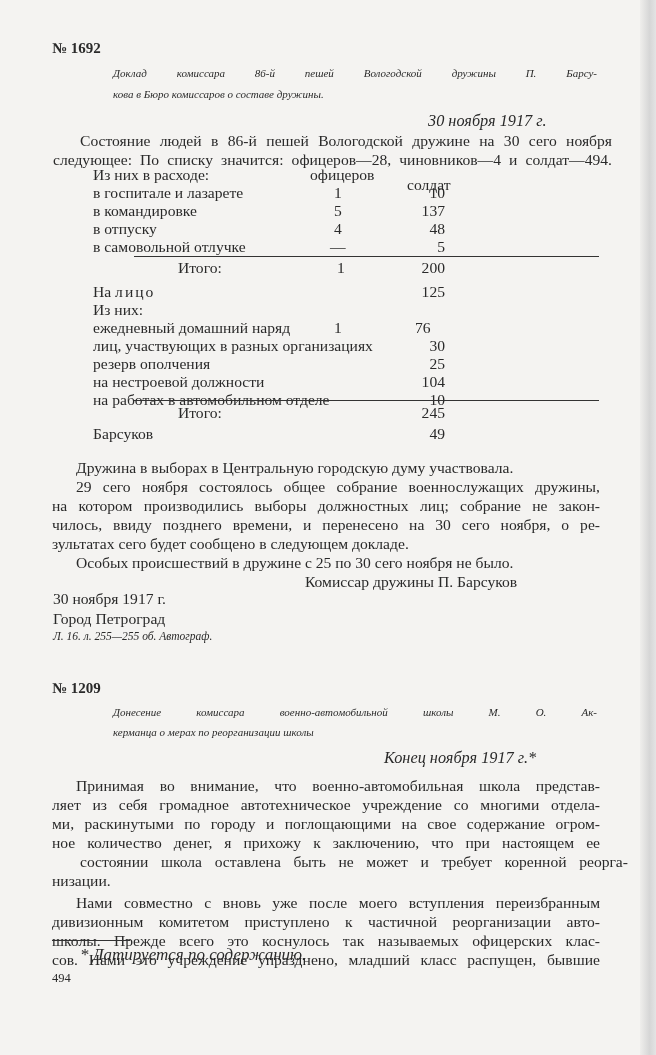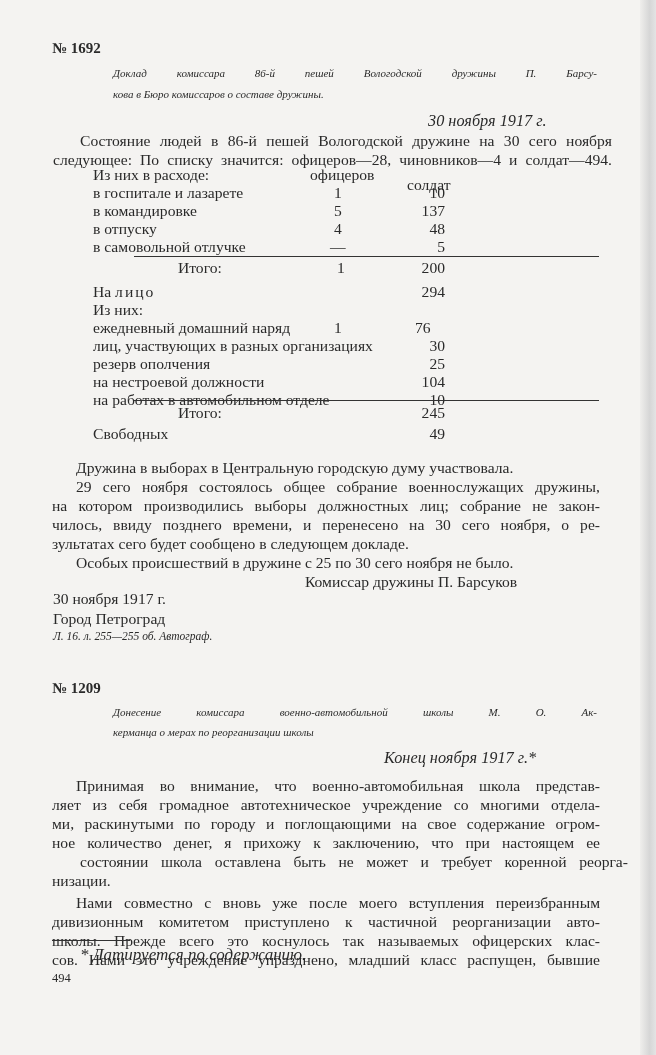--- a/index.html
+++ b/index.html
@@ -69,21 +69,21 @@
   <div class="rule" style="left:134px;top:256px;width:465px;"></div>
 
   <div>
     <div class="row" style="left:178px;top:259px;">Итого:</div>
     <div class="row" style="left:337px;top:259px;">1</div>
     <div class="row" style="left:415px;top:259px;width:30px;text-align:right;">200</div>
   </div>
 
   <div>
     <div class="row" style="left:93px;top:283px;"><span>На </span><span class="spaced">лицо</span></div>
-    <div class="row" style="left:415px;top:283px;width:30px;text-align:right;">294</div>
+    <div class="row" style="left:415px;top:283px;width:30px;text-align:right;">125</div>
   </div>
   <div class="row" style="left:93px;top:301px;">Из них:</div>
 
   <div>
     <div class="row" style="left:93px;top:319px;">ежедневный домашний наряд</div>
     <div class="row" style="left:334px;top:319px;">1</div>
     <div class="row" style="left:415px;top:319px;width:30px;text-align:left;">76</div>
   </div>
   <div>
     <div class="row" style="left:93px;top:337px;">лиц, участвующих в разных организациях</div>
@@ -102,21 +102,21 @@
     <div class="row" style="left:415px;top:391px;width:30px;text-align:right;">10</div>
   </div>
 
   <div class="rule" style="left:134px;top:400px;width:465px;"></div>
 
   <div>
     <div class="row" style="left:178px;top:404px;">Итого:</div>
     <div class="row" style="left:415px;top:404px;width:30px;text-align:right;">245</div>
   </div>
   <div>
-    <div class="row" style="left:93px;top:425px;">Свободных</div>
+    <div class="row" style="left:93px;top:425px;">Барсуков</div>
     <div class="row" style="left:415px;top:425px;width:30px;text-align:right;">49</div>
   </div>
 </div>
 
 <div class="abs body" style="left:76px;top:458px;">Дружина в выборах в Центральную городскую думу  участвовала.</div>
 <div class="abs body just" style="left:76px;top:477px;width:524px;">29 сего ноября состоялось общее собрание военнослужащих дружины,</div>
 <div class="abs body just" style="left:52px;top:496px;width:548px;">на котором производились выборы должностных лиц; собрание не закон-</div>
 <div class="abs body just" style="left:52px;top:515px;width:548px;">чилось, ввиду позднего времени, и перенесено на 30 сего ноября, о ре-</div>
 <div class="abs body" style="left:52px;top:534px;">зультатах сего будет сообщено в следующем докладе.</div>
 <div class="abs body" style="left:76px;top:553px;">Особых происшествий в дружине с 25 по 30 сего ноября не было.</div>

